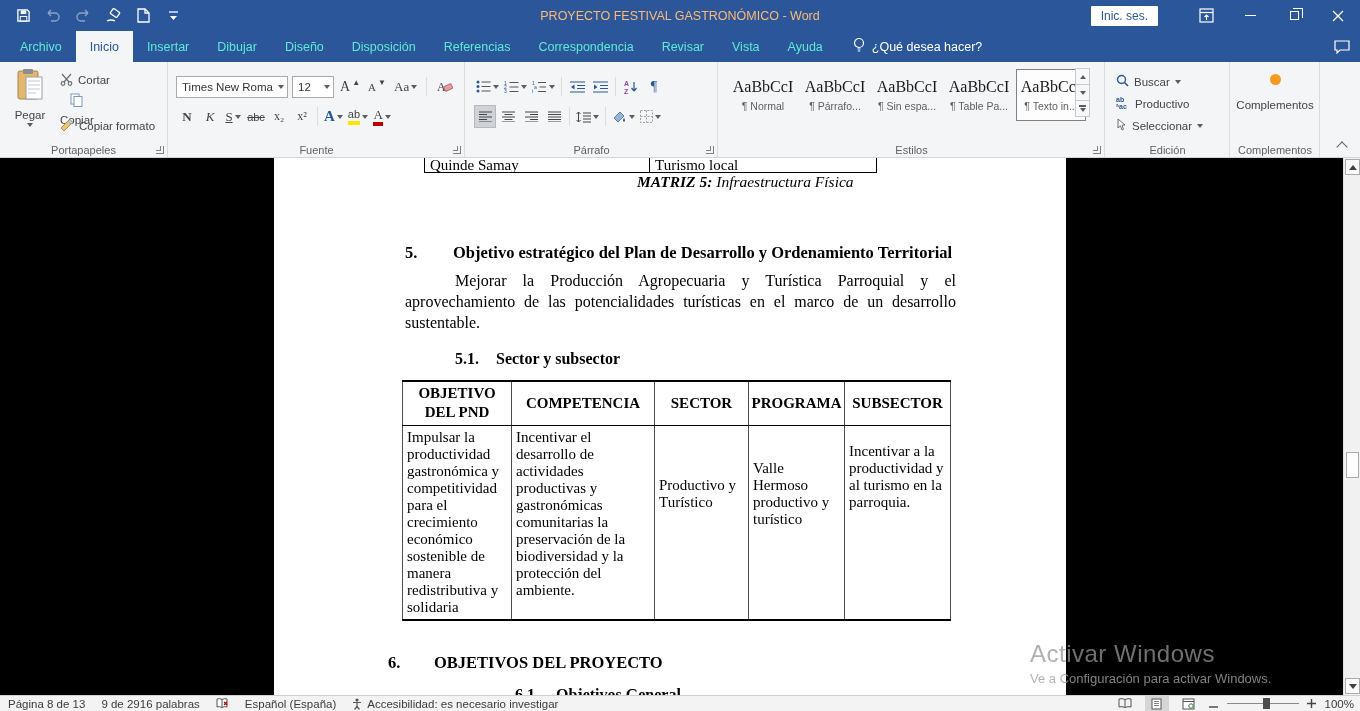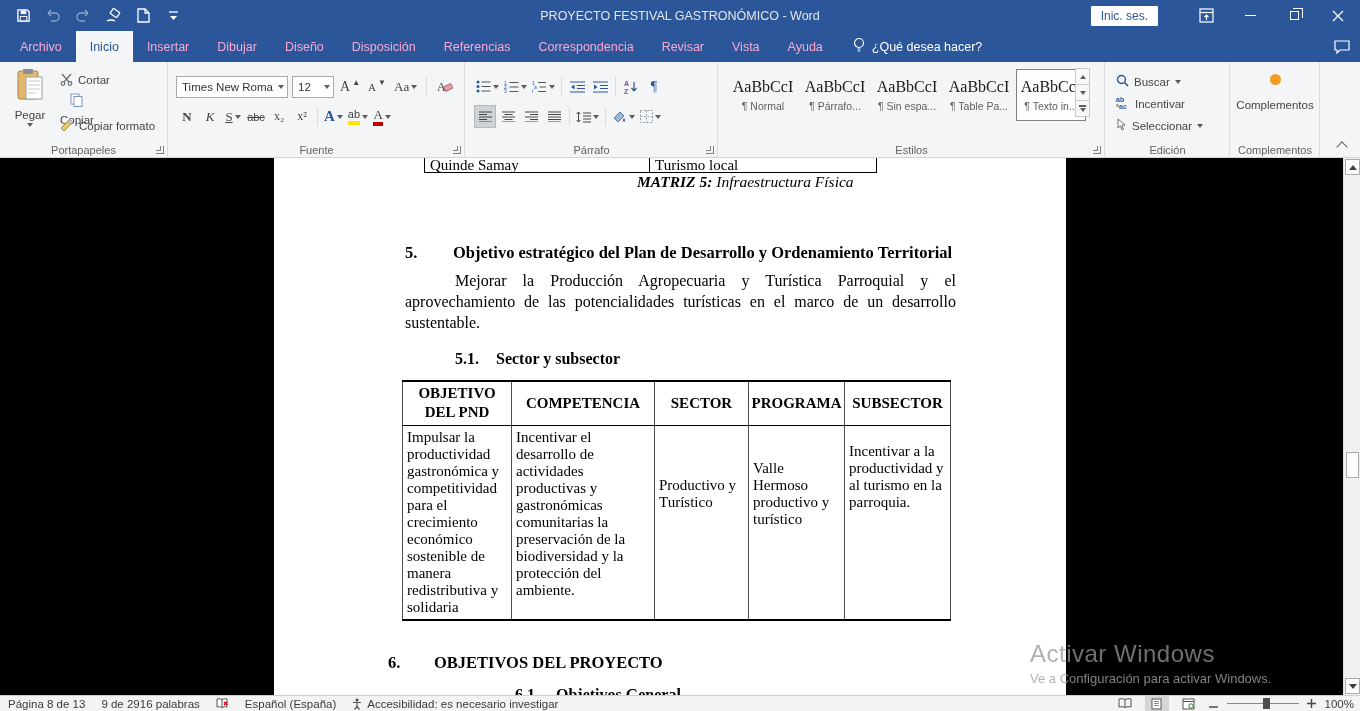--- a/index.html
+++ b/index.html
@@ -3,31 +3,31 @@
 <meta charset="utf-8">
 <style>
   * { margin:0; padding:0; box-sizing:border-box; }
   html,body { width:1360px; height:711px; overflow:hidden; font-family:"Liberation Sans", sans-serif; background:#e6e6e6; }
 
   
   .titlebar { position:absolute; left:0; top:0; width:1360px; height:31px; background:#2b579a; display:flex; align-items:center; }
   .qat { display:flex; align-items:center; gap:4px; margin-left:10px; }
   .tb-ic { width:26px; height:26px; display:flex; align-items:center; justify-content:center; }
   .tb-ic.dim { opacity:.45; }
-  .win-title { position:absolute; left:0; right:0; top:0; height:31px; display:flex; align-items:center; justify-content:center; color:#e5e5e5; font-size:12.5px; pointer-events:none; }
+  .win-title { position:absolute; left:0; right:0; top:0; height:31px; display:flex; align-items:center; justify-content:center; color:#fdba74; font-size:12.5px; pointer-events:none; }
   .tb-right { position:absolute; right:0; top:0; height:31px; display:flex; align-items:center; }
   .signin { background:#fff; color:#2b579a; font-size:12px; padding:3px 10px; border-radius:1px; margin-right:26px; }
   .winbtn { width:44px; height:31px; display:flex; align-items:center; justify-content:center; }
   .restore-glyph { width:9px; height:9px; border:1px solid #fff; position:relative; background:#2b579a; }
   .restore-glyph:before { content:""; position:absolute; left:2px; top:-4px; width:9px; height:9px; border:1px solid #fff; border-left:none; border-bottom:none; }
   .min-glyph { width:11px; height:1px; background:#fff; }
 
   
   .tabstrip { position:absolute; left:0; top:31px; width:1360px; height:31px; background:#2b579a; display:flex; align-items:stretch; padding-left:6px; }
-  .tab { color:#f9a8d4; font-size:12.5px; display:flex; align-items:center; padding:0 14px; }
+  .tab { color:#5eead4; font-size:12.5px; display:flex; align-items:center; padding:0 14px; }
   .tab.active { background:#f4f5f6; color:#2b579a; }
   .tellme { display:flex; align-items:center; gap:7px; color:#fff; font-size:12.5px; padding-left:16px; }
   .feedback { position:absolute; right:10px; top:0; height:31px; display:flex; align-items:center; }
 
   
   .ribbon { position:absolute; left:0; top:62px; width:1360px; height:96px; background:#f4f5f6; border-bottom:1px solid #d5d5d6; }
   .grp { position:absolute; top:0; height:95px; border-right:1px solid #dcdcdd; }
   .grp-label { position:absolute; bottom:1px; left:0; right:0; text-align:center; font-size:11px; color:#5f6265; }
   .launcher { position:absolute; bottom:3px; right:3px; width:8px; height:8px; border-right:1.5px solid #7e8184; border-bottom:1.5px solid #7e8184; }
   .launcher:before { content:""; position:absolute; right:1px; bottom:1px; width:4px; height:4px; border-right:1.5px solid #7e8184; border-bottom:1.5px solid #7e8184; transform:translate(-1px,-1px); }
@@ -468,21 +468,21 @@
       <span class="caret"></span>
     </div>
     <div class="ed-row">
       <span>
         <svg width="14" height="13" viewBox="0 0 14 13">
             <text x="0" y="6" font-size="7" fill="#2b579a" font-weight="bold">ab</text>
             <text x="3" y="13" font-size="7" fill="#2b579a" font-weight="bold">ac</text>
             <path d="M1 8 l2 3 M1 8 l-0 3" stroke="#777" fill="none"></path>
           </svg>
       </span>
-      <span>Incentivar</span>
+      <span>Productivo</span>
     </div>
     <div class="ed-row">
       <span>
         <svg width="11" height="13" viewBox="0 0 11 13">
             <path d="M2 1 L2 10 L4.5 7.8 L6 12 L7.5 11.3 L6 7.2 L9 7 z" fill="#fff" stroke="#6b6f73"></path>
           </svg>
       </span>
       <span>Seleccionar</span>
       <span class="caret"></span>
     </div>

